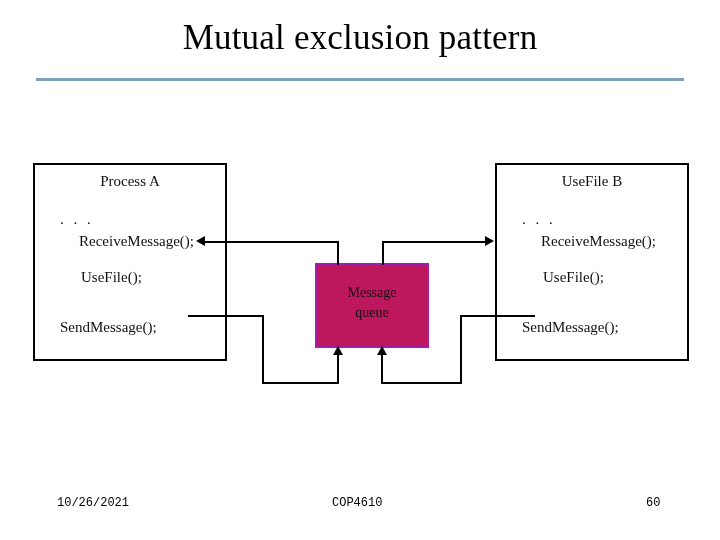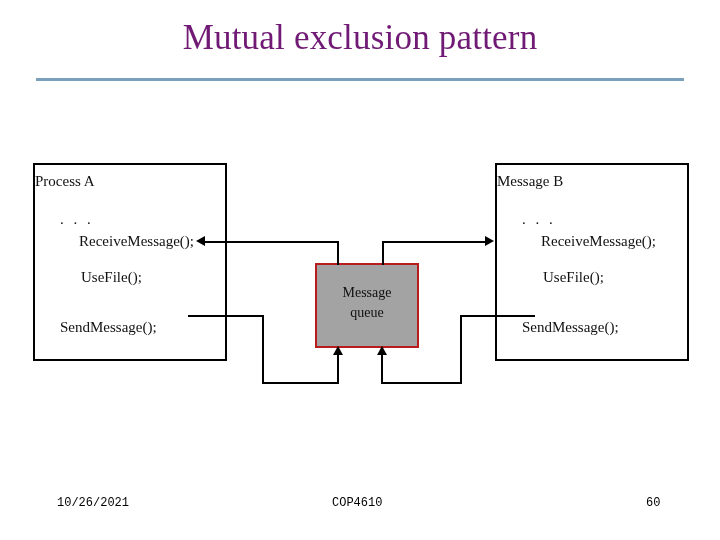--- a/index.html
+++ b/index.html
@@ -16,21 +16,21 @@
     font-family: "Liberation Serif", "DejaVu Serif", serif;
   }
 
   
   #title {
     position: absolute;
     left: 0;
     top: 18px;
     width: 720px;
     text-align: center;
-    color: #701a75;
+    color: #000000;
     font-size: 35px;
     font-family: "Liberation Serif", "DejaVu Serif", serif;
     font-weight: normal;
     letter-spacing: 0.2px;
     white-space: nowrap;
   }
   #title-rule {
     position: absolute;
     left: 36px;
     top: 78px;
@@ -54,43 +54,44 @@
     background: #ffffff;
     box-sizing: border-box;
   }
   #box-a { left: 33px;  top: 163px; width: 194px; height: 198px; }
   #box-b { left: 495px; top: 163px; width: 194px; height: 198px; }
 
   .proc-title {
     position: absolute;
     top: 8px;
     width: 100%;
+    text-align: center;
     font-size: 15px;
     color: #111111;
   }
   .proc-line {
     position: absolute;
     left: 25px;
     font-size: 15px;
     color: #111111;
     white-space: nowrap;
   }
   .ln-dots { top: 46px; letter-spacing: 3px; }
   .ln-recv { top: 68px; margin-left: 19px; }
   .ln-use  { top: 104px; margin-left: 21px; }
   .ln-send { top: 154px; }
 
   #queue-box {
     position: absolute;
     left: 315px;
     top: 263px;
-    width: 104px;
+    width: 114px;
     height: 85px;
-    border: 2px solid #b91c1c;
-    background: #a3a3a3;
+    border: 2px solid #a21caf;
+    background: #be185d;
     box-sizing: border-box;
   }
   .queue-text {
     position: absolute;
     width: 100%;
     text-align: center;
     font-size: 14px;
     color: #111111;
   }
   #queue-l1 { top: 20px; }
@@ -154,21 +155,21 @@
 
     <div id="box-a" class="proc-box">
       <div class="proc-title">Process A</div>
       <div class="proc-line ln-dots">. . .</div>
       <div class="proc-line ln-recv">ReceiveMessage();</div>
       <div class="proc-line ln-use">UseFile();</div>
       <div class="proc-line ln-send">SendMessage();</div>
     </div>
 
     <div id="box-b" class="proc-box">
-      <div class="proc-title">Message B</div>
+      <div class="proc-title">UseFile B</div>
       <div class="proc-line ln-dots">. . .</div>
       <div class="proc-line ln-recv">ReceiveMessage();</div>
       <div class="proc-line ln-use">UseFile();</div>
       <div class="proc-line ln-send">SendMessage();</div>
     </div>
 
     <div id="queue-box">
       <div class="queue-text" id="queue-l1">Message</div>
       <div class="queue-text" id="queue-l2">queue</div>
     </div>

